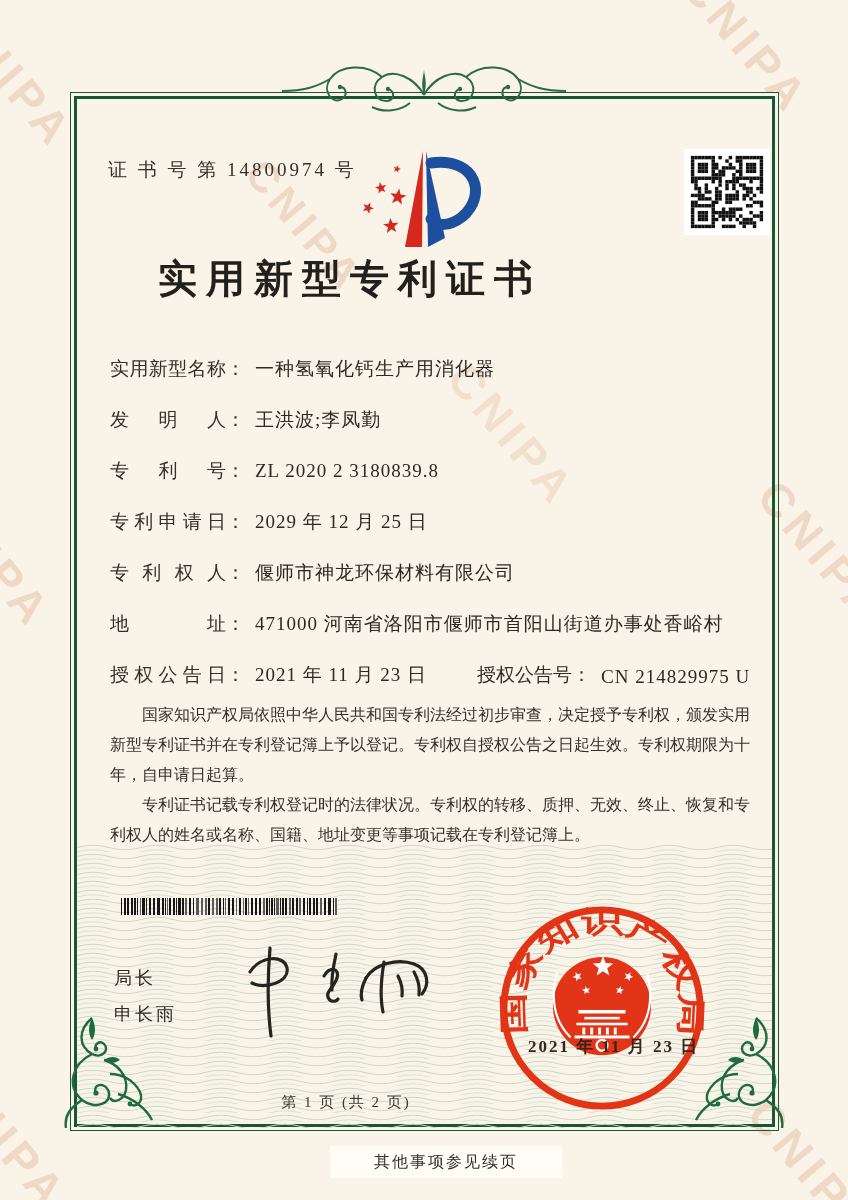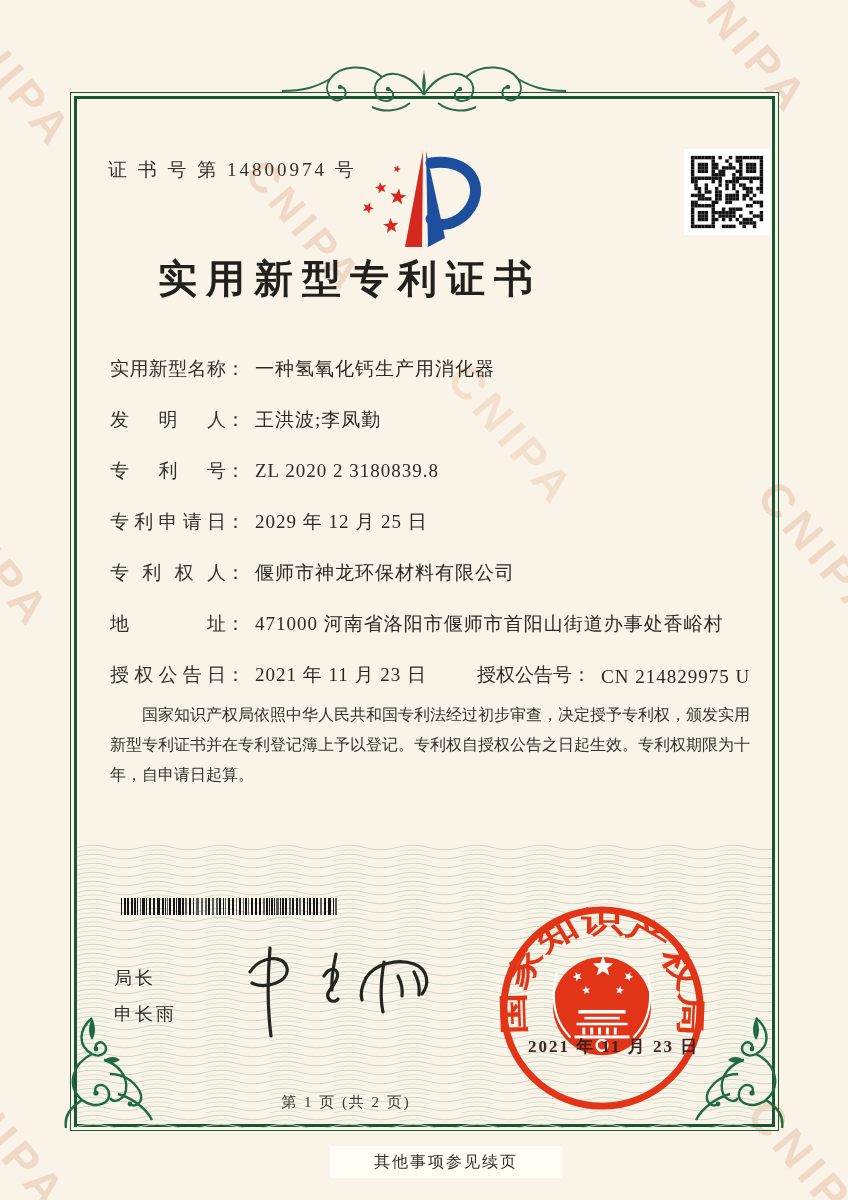--- a/index.html
+++ b/index.html
@@ -443,20 +443,21 @@
       <span class="fpair2">
         <span>授权公告号</span>
           <span class="fcolon">：</span>
         <span class="fvalue">CN 214829975 U</span>
       </span>
     </div>
   </div>
 
   <div class="body-text">
     <p>国家知识产权局依照中华人民共和国专利法经过初步审查，决定授予专利权，颁发实用新型专利证书并在专利登记簿上予以登记。专利权自授权公告之日起生效。专利权期限为十年，自申请日起算。</p>
+    <p>专利证书记载专利权登记时的法律状况。专利权的转移、质押、无效、终止、恢复和专利权人的姓名或名称、国籍、地址变更等事项记载在专利登记簿上。</p>
   </div>
 
   <svg class="barcode" id="barcode-svg" viewBox="0 0 218 17" preserveAspectRatio="none">
       <rect x="0" y="0" width="1" height="17" fill="#161616"></rect>
       <rect x="3" y="0" width="2" height="17" fill="#161616"></rect>
       <rect x="6" y="0" width="2" height="17" fill="#161616"></rect>
       <rect x="10" y="0" width="2" height="17" fill="#161616"></rect>
       <rect x="13" y="0" width="2" height="17" fill="#161616"></rect>
       <rect x="16" y="0" width="1" height="17" fill="#161616"></rect>
       <rect x="19" y="0" width="1" height="17" fill="#5a5a5a"></rect>

